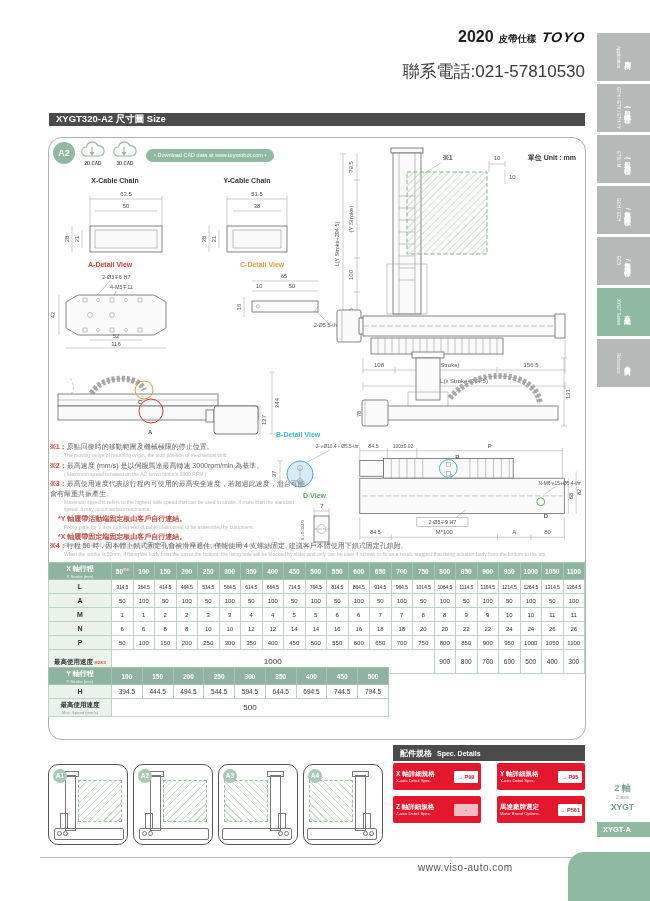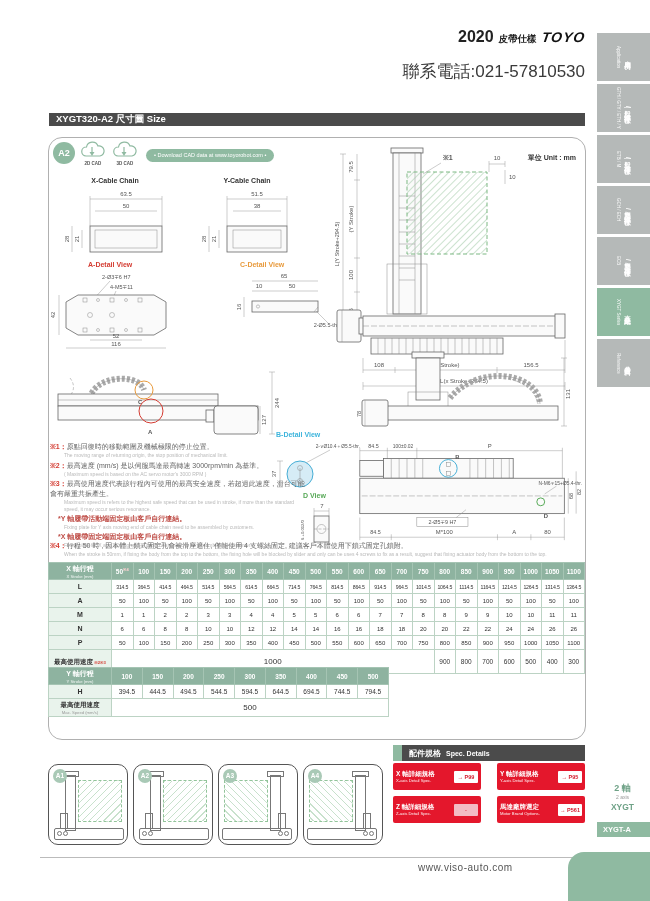--- a/index.html
+++ b/index.html
@@ -18,21 +18,21 @@
   .tab.active{background:#8fbaa1;}
   .tab .zh{writing-mode:vertical-rl;font-size:6.5px;font-weight:bold;letter-spacing:1px;}
   .tab .en{writing-mode:vertical-rl;font-size:4.5px;opacity:.95;}
   
   .secbar{display:flex;}
   .secbar .acc{width:9px;background:#8fbaa1;}
   .secbar .dark{flex:1;background:#4b4b4b;color:#fff;display:flex;align-items:center;gap:5px;padding-left:7px;}
   .tbar{left:40px;top:108px;width:545px;height:18px;align-items:flex-end;}
   .tbar .dark{font-size:9.5px;font-weight:bold;}
   .cbar{left:40px;top:745px;width:346px;height:16px;}
-  .sbar{left:393px;top:745px;width:192px;height:16px;}
+  .sbar{left:393px;top:745px;width:192px;height:16px;flex-direction:column;}
   .bz{font-size:8px;font-weight:bold;}
   .be{font-size:7px;font-weight:bold;}
   
   .frame{left:48px;top:137px;width:536px;height:601px;border:1px solid #b0b0b0;border-radius:14px;}
   .badge-a2{left:53px;top:142px;width:22px;height:22px;border-radius:50%;background:#8fbaa1;color:#fff;
             font-size:9px;font-weight:bold;text-align:center;line-height:22px;}
   .cad-lab{font-size:4.5px;font-weight:bold;color:#555;text-align:center;width:30px;}
   .pill{left:146px;top:149px;height:13px;padding:0 8px;background:#8fbaa1;border-radius:7px;color:#fff;
         font-size:5.5px;line-height:13px;}
   .unit{left:456px;top:153px;width:120px;text-align:right;font-size:7px;font-weight:bold;color:#333;}

